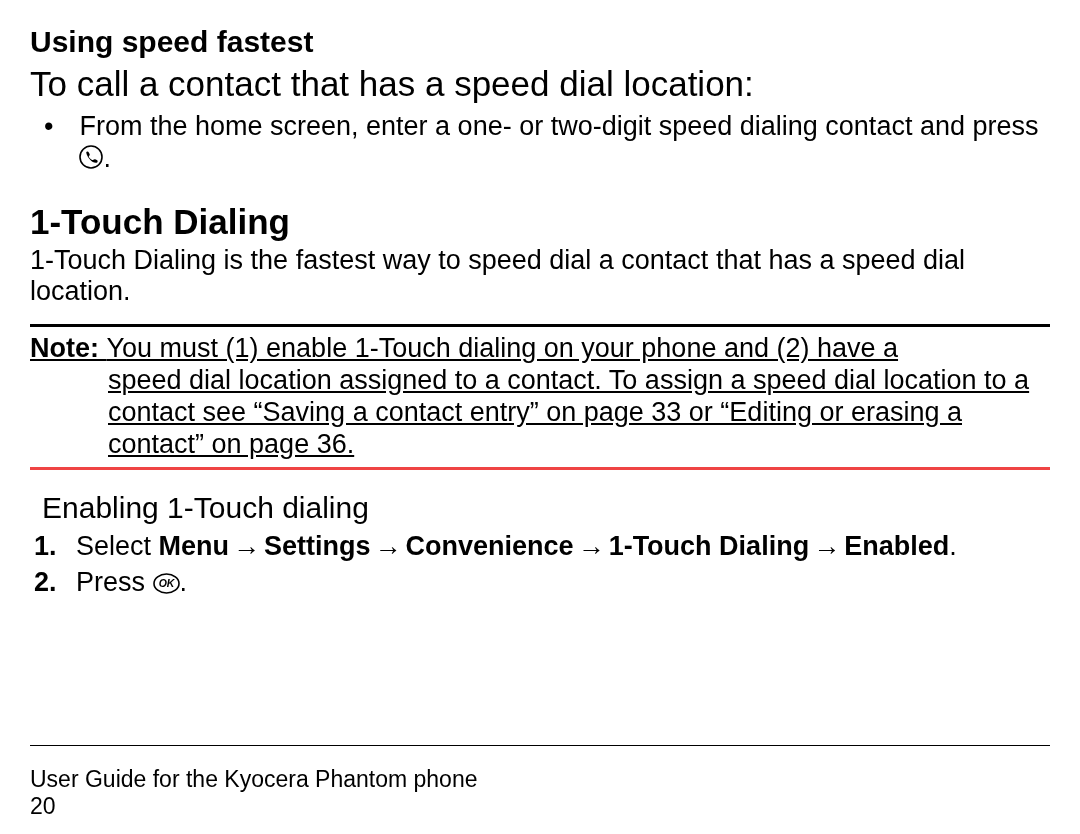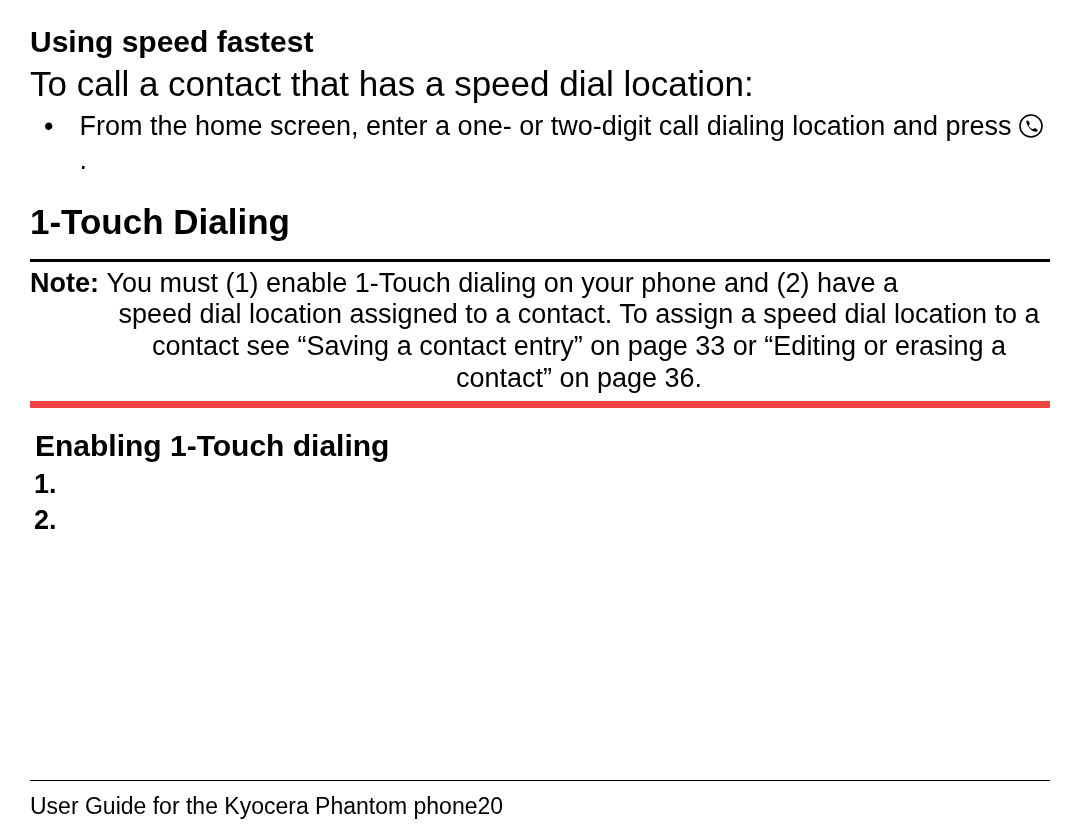--- a/index.html
+++ b/index.html
@@ -46,40 +46,40 @@
       font-size: 35px;
       font-weight: bold;
       margin: 24px 0 2px 0;
     }
     .desc {
       font-size: 27px;
       margin: 0;
     }
     .note-box {
       border-top: 3px solid #000;
-      border-bottom: 7px solid #ef4444;
+      border-bottom: 3px solid #ef4444;
       margin: 16px 0 20px 0;
       padding: 6px 0 6px 0;
+      text-decoration: underline;
     }
     .note-body {
       font-size: 27px;
       display: block;
     }
     .note-body .note-label {
       font-weight: bold;
     }
     .note-indent {
       padding-left: 78px;
       display: block;
-      text-align: center;
     }
     .h3b {
       font-size: 30px;
-      font-weight: bold;
-      margin: 16px 0 6px 5px;
+      font-weight: normal;
+      margin: 16px 0 6px 12px;
     }
     .ol-row {
       display: flex;
       gap: 8px;
       font-size: 27px;
       margin: 0 0 4px 0;
       padding-left: 4px;
     }
     .ol-num {
       font-weight: bold;
@@ -92,63 +92,79 @@
     .arrow {
       font-weight: normal;
       padding: 0 4px;
     }
     .footer {
       position: absolute;
       bottom: 14px;
       left: 30px;
       right: 30px;
       border-top: 1.5px solid #000;
-      padding-top: 12px;
+      padding-top: 20px;
       display: flex;
+      justify-content: space-between;
       font-size: 23px;
+      flex-direction: column;
     }
     .period { }
   </style>
 </head>
 <body>
 
 <div class="page">
 
   <div class="h3">Using speed fastest</div>
   <div class="intro">To call a contact that has a speed dial location:</div>
   <div class="bullet-row">
     <div class="bullet-mark">•</div>
     <div class="bullet-body">
-      <span>From the home screen, enter a one- or two-digit call dialing location and press </span>
+      <span>From the home screen, enter a one- or two-digit speed dialing contact and press </span>
       <span class="inline-icon">
         <svg width="24" height="24" viewBox="0 0 24 24">
             <circle cx="12" cy="12" r="11" fill="none" stroke="#000" stroke-width="1.6"></circle>
             <path d="M7.2 7.5c.3-1.2 2-1.3 2.6-.1l.8 1.6c.3.6.1 1.3-.4 1.8-.5.5-.5 1 0 1.7.7.9 1.5 1.7 2.5 2.3.7.4 1.2.4 1.7-.1.5-.5 1.2-.7 1.8-.4l1.6.8c1.2.6 1.1 2.3-.1 2.6-3.8 1-9.4-4.6-10.5-10.2z" fill="#000"></path>
           </svg>
       </span><span class="period">.</span>
     </div>
   </div>
 
   <div class="h2">1-Touch Dialing</div>
+  <div class="desc">1-Touch Dialing is the fastest way to speed dial a contact that has a speed dial location.</div>
 
   <div class="note-box">
     <span class="note-body">
       <span class="note-label">Note: </span><span>You must (1) enable 1-Touch dialing on your phone and (2) have a</span>
       <span class="note-indent">speed dial location assigned to a contact. To assign a speed dial location to a contact see “Saving a contact entry” on page 33 or “Editing or erasing a contact” on page 36.</span>
     </span>
   </div>
 
   <div class="h3b">Enabling 1-Touch dialing</div>
 
   <div class="ol-row">
     <div class="ol-num">1.</div>
+    <div class="ol-body">
+      <span>Select </span><span class="path">
+        <span>Menu</span><span class="arrow">→</span><span>Settings</span><span class="arrow">→</span><span>Convenience</span><span class="arrow">→</span><span>1-Touch Dialing</span><span class="arrow">→</span><span>Enabled</span></span><span>.</span>
+    </div>
   </div>
 
   <div class="ol-row">
     <div class="ol-num">2.</div>
+    <div class="ol-body">
+      <span>Press </span>
+      <span class="inline-icon">
+        <svg width="27" height="21" viewBox="0 0 27 21">
+            <ellipse cx="13.5" cy="10.5" rx="12.5" ry="9.5" fill="none" stroke="#000" stroke-width="1.6"></ellipse>
+            <text x="13.5" y="14.3" text-anchor="middle" font-size="10.5" font-family="Arial" font-weight="bold" font-style="italic" fill="#000">OK</text>
+          </svg>
+      </span><span class="period">.</span>
+    </div>
   </div>
 
 </div>
 
 <div class="footer">
   <div>User Guide for the Kyocera Phantom phone</div>
   <div>20</div>
 </div>
 
 </body></html>

